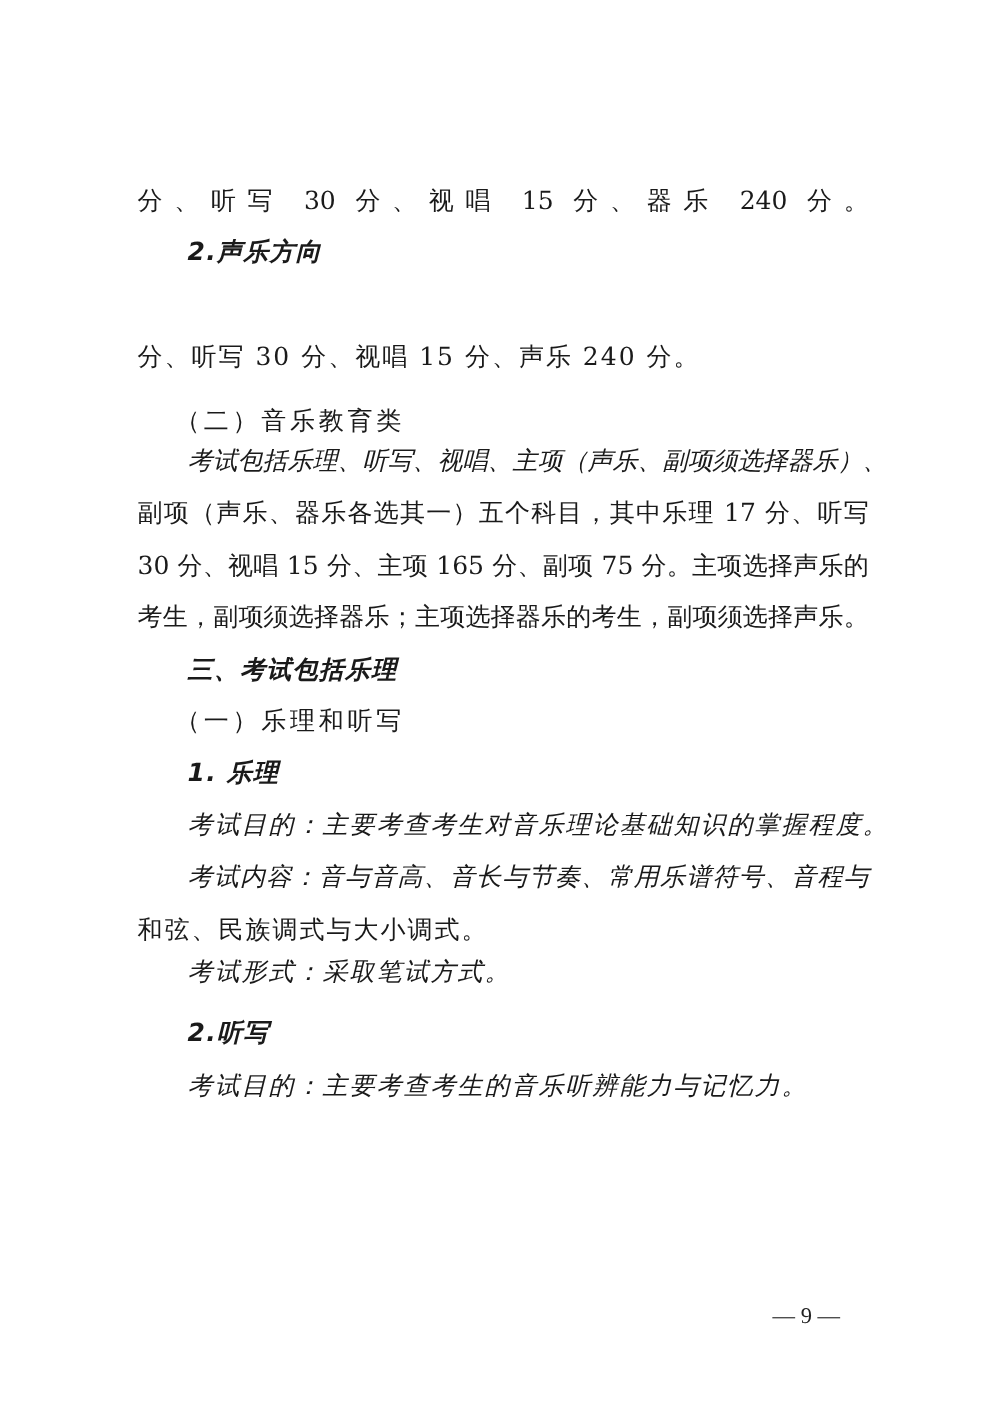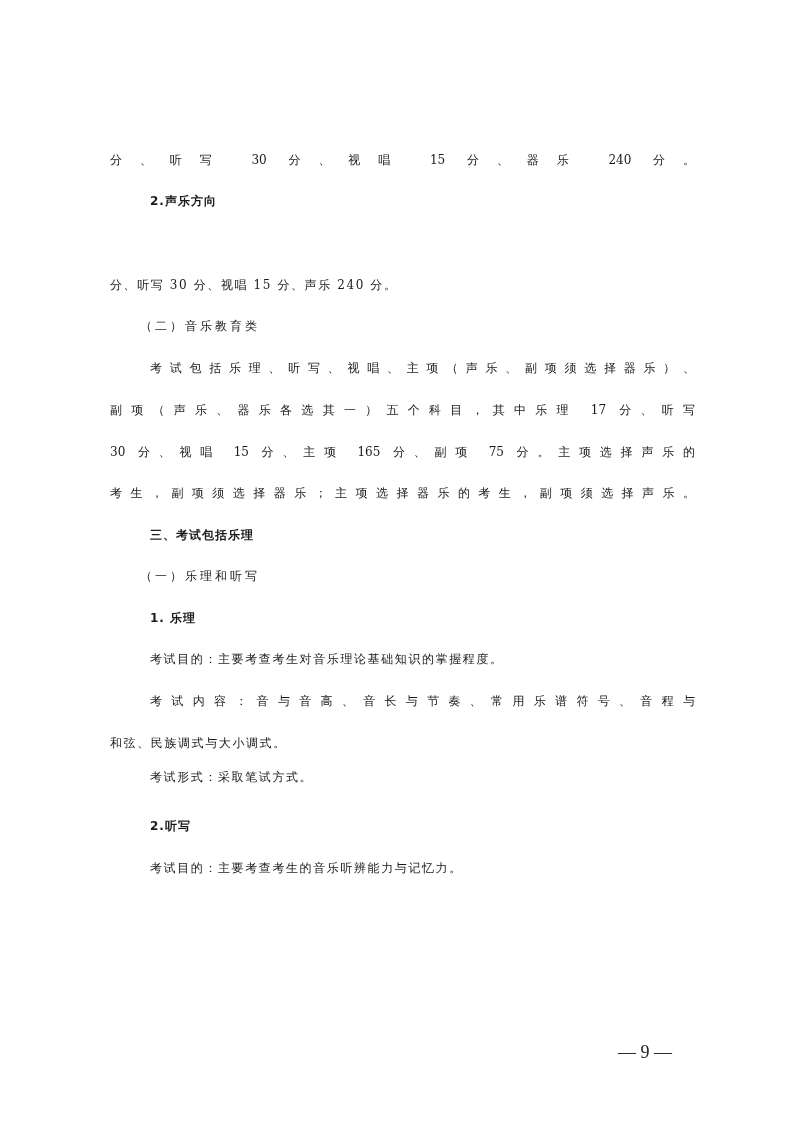--- a/index.html
+++ b/index.html
@@ -4,41 +4,41 @@
 <style>
   html, body { margin: 0; padding: 0; background: #ffffff; }
   body {
     width: 794px; height: 1123px; position: relative; overflow: hidden;
     font-family: "DejaVu Serif", "Liberation Serif", serif;
     color: #1a1a1a;
   }
   .page { position: absolute; left: 0; top: 0; width: 794px; height: 1123px; }
   .line {
     position: absolute; left: 110px; width: 585px;
-    font-size: 12px; line-height: 26px; height: 26px;
+    font-size: 20px; line-height: 26px; height: 26px;
     white-space: nowrap; letter-spacing: 1.6px;
   }
-  .indent { left: 150px; width: 545px; }
+  .indent { left: 150px; width: 545px; font-style: italic; }
   .justify { text-align: justify; text-align-last: justify; letter-spacing: 0; }
   .bold { font-weight: bold; font-family: "DejaVu Sans", "Liberation Sans", sans-serif; letter-spacing: 1px; }
   .sub { left: 140px; letter-spacing: 3px; }
   .footer {
     position: absolute; left: 600px; top: 1042px; width: 90px;
     font-size: 18px; text-align: center; color: #222;
     font-family: "Liberation Serif", serif;
   }
 </style>
 </head>
 <body>
 
 <div class="page">
   <div class="line justify" style="top:147px">分、听写 30 分、视唱 15 分、器乐 240 分。</div>
   <div class="line indent bold" style="top:188px">2.声乐方向</div>
   <div class="line" style="top:272px">分、听写 30 分、视唱 15 分、声乐 240 分。</div>
-  <div class="line sub" style="top:313px">（二）音乐教育类</div>
+  <div class="line sub" style="top:323px">（二）音乐教育类</div>
   <div class="line indent justify" style="top:355px">考试包括乐理、听写、视唱、主项（声乐、副项须选择器乐）、</div>
   <div class="line justify" style="top:397px">副项（声乐、器乐各选其一）五个科目，其中乐理 17 分、听写</div>
   <div class="line justify" style="top:439px">30 分、视唱 15 分、主项 165 分、副项 75 分。主项选择声乐的</div>
   <div class="line justify" style="top:480px">考生，副项须选择器乐；主项选择器乐的考生，副项须选择声乐。</div>
   <div class="line indent bold" style="top:522px">三、考试包括乐理</div>
   <div class="line sub" style="top:563px">（一）乐理和听写</div>
   <div class="line indent bold" style="top:605px">1. 乐理</div>
   <div class="line indent" style="top:646px">考试目的：主要考查考生对音乐理论基础知识的掌握程度。</div>
   <div class="line indent justify" style="top:688px">考试内容：音与音高、音长与节奏、常用乐谱符号、音程与</div>
   <div class="line" style="top:730px">和弦、民族调式与大小调式。</div>

